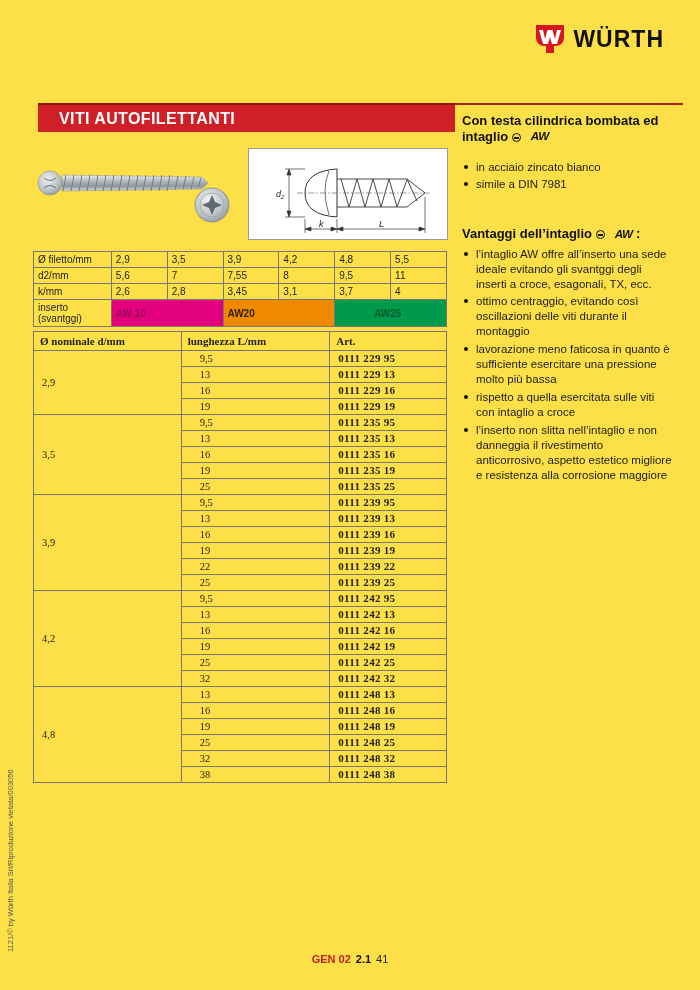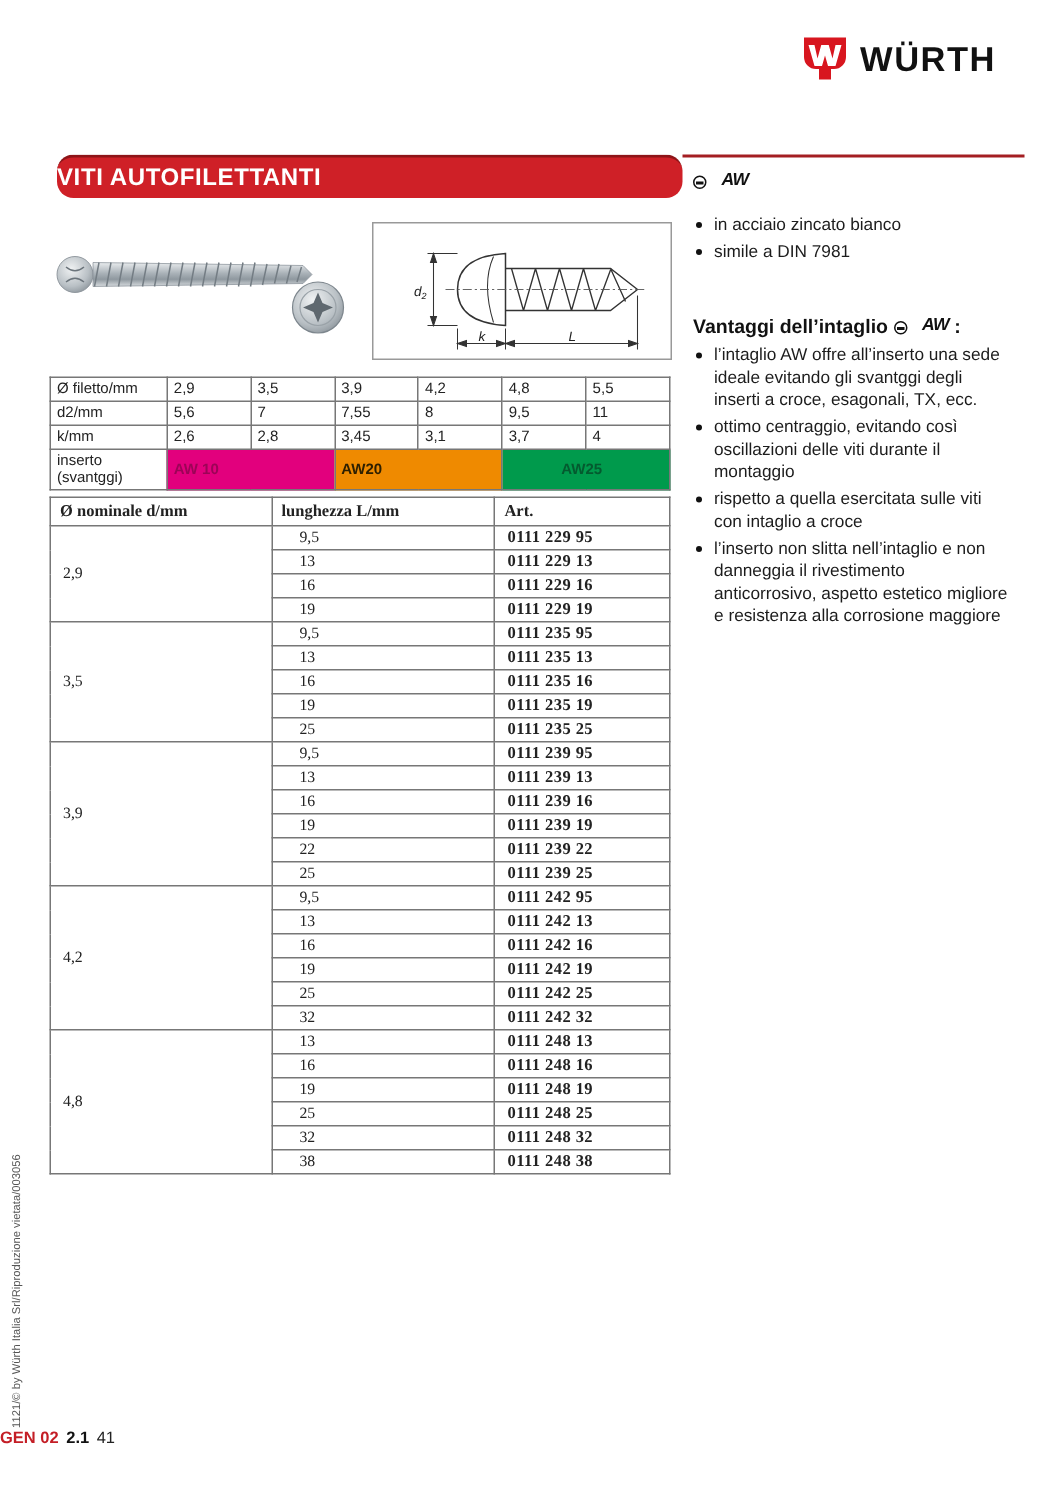--- a/index.html
+++ b/index.html
@@ -1,32 +1,31 @@
 <!DOCTYPE html>
 <html><head>
 <meta charset="utf-8">
 <style>
   * { margin:0; padding:0; box-sizing:border-box; }
   html,body { background:#e8e8e8; }
   body { font-family:"Liberation Sans", sans-serif; }
   .page {
     position:relative; width:700px; height:990px; margin:0 auto;
-    background:#ffffff; overflow:hidden; color:#1a1a1a;
+    background:#fde047; overflow:hidden; color:#1a1a1a;
   }
 
   
   .logo { position:absolute; top:24px; right:36px; display:flex; align-items:center; gap:8px; }
   .logo-text { font-size:23px; font-weight:800; letter-spacing:1px; color:#111; }
 
   
   .banner {
     position:absolute; left:38px; top:103px; width:417px; height:29px;
-    display:flex; align-items:center; padding-left:0;
+    display:flex; align-items:center; padding-left:21px;
     border-top:2px solid #8e1418;
-    border-radius:11px;
   }
   .banner-title { color:#fff; font-size:16px; font-weight:800; letter-spacing:0.4px; }
   .rule-right { position:absolute; left:455px; top:103px; width:228px; height:2px; background:#a41e22; }
 
   
   .photo { position:absolute; left:36px; top:148px; width:205px; height:95px; }
   .drawing-box {
     position:absolute; left:248px; top:148px; width:200px; height:92px;
     border:1px solid #999; background:#fff;
   }
@@ -72,21 +71,21 @@
   .aw-circle {
     display:inline-block; width:9px; height:9px; border:1.3px solid #111;
     border-radius:50%; position:relative; top:1px;
   }
   .aw-circle::after{
     content:""; position:absolute; left:1px; top:3px; width:5px; height:1.5px; background:#111;
   }
   .aw-text { font-style:italic; font-weight:700; font-size:0.9em; letter-spacing:-0.5px; }
 
   
-  .footer { position:absolute; left:0; right:0; top:953px; font-size:11px; }
+  .footer { position:absolute; left:0; right:0; top:953px; text-align:center; font-size:11px; }
   .footer .sec { color:#c41e26; font-weight:800; }
   .footer .chap { color:#111; font-weight:800; margin-left:5px; }
   .footer .pg { color:#222; font-weight:400; margin-left:5px; }
   .side-note {
     position:absolute; left:6px; top:952px; transform-origin:left top;
     transform:rotate(-90deg); white-space:nowrap; font-size:7.5px; color:#555;
   }
 </style>
 </head>
 <body>
@@ -328,20 +327,21 @@
         </tr>
         <tr>
           <td class="col-len">38</td>
           <td class="col-art">0111 248 38</td>
         </tr>
       </tbody>
   </table>
 
   <div class="right-col">
     <div class="rc-heading">
+      <span>Con testa cilindrica bombata ed intaglio</span>
       <span class="aw-sym">
           <span class="aw-circle"></span>
           <span class="aw-text">AW</span>
         </span>
     </div>
     <ul class="rc-bullets">
         <li>in acciaio zincato bianco</li>
         <li>simile a DIN 7981</li>
       </ul>
 
@@ -350,20 +350,21 @@
         <span>Vantaggi dell’intaglio</span>
         <span class="aw-sym">
             <span class="aw-circle"></span>
             <span class="aw-text">AW</span>
           </span>
         <span>:</span>
       </div>
       <ul class="rc-bullets" style="margin-top:4px;">
           <li>l’intaglio AW offre all’inserto una sede ideale evitando gli svantggi degli inserti a croce, esagonali, TX, ecc.</li>
           <li>ottimo centraggio, evitando così oscillazioni delle viti durante il montaggio</li>
+          <li>lavorazione meno faticosa in quanto è sufficiente esercitare una pressione molto più bassa</li>
           <li>rispetto a quella esercitata sulle viti con intaglio a croce</li>
           <li>l’inserto non slitta nell’intaglio e non danneggia il rivestimento anticorrosivo, aspetto estetico migliore e resistenza alla corrosione maggiore</li>
         </ul>
     </div>
   </div>
 
   <div class="footer">
     <span class="sec">GEN 02</span><span class="chap">2.1</span><span class="pg">41</span>
   </div>
 

